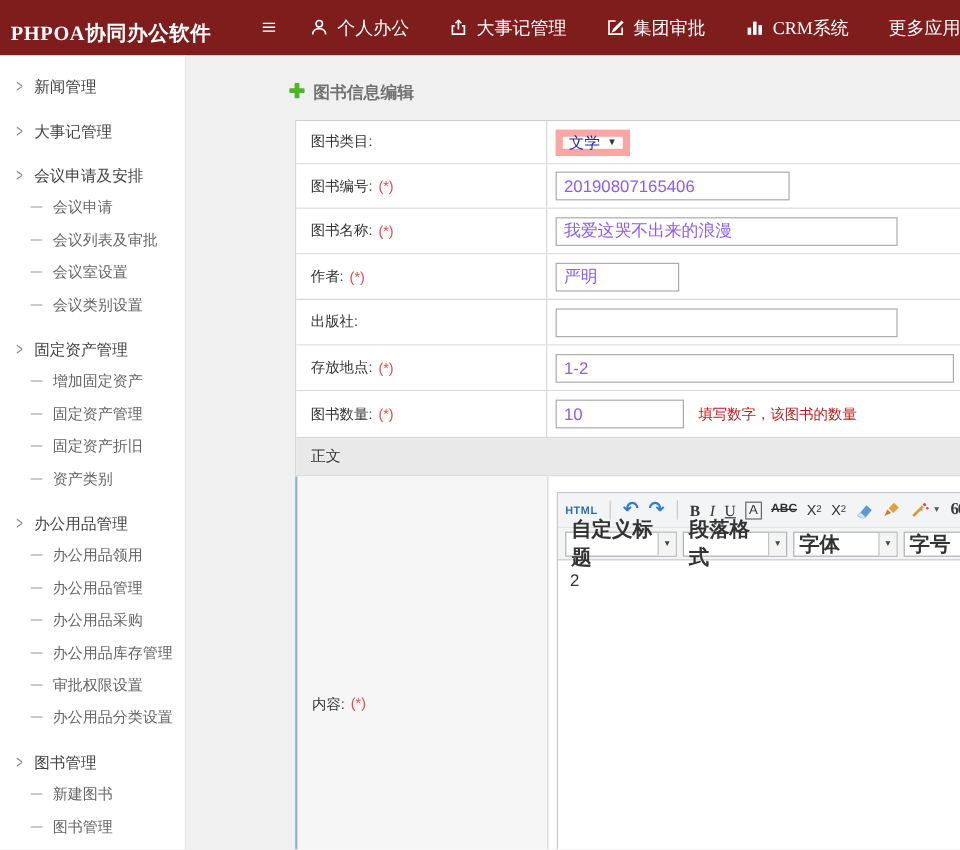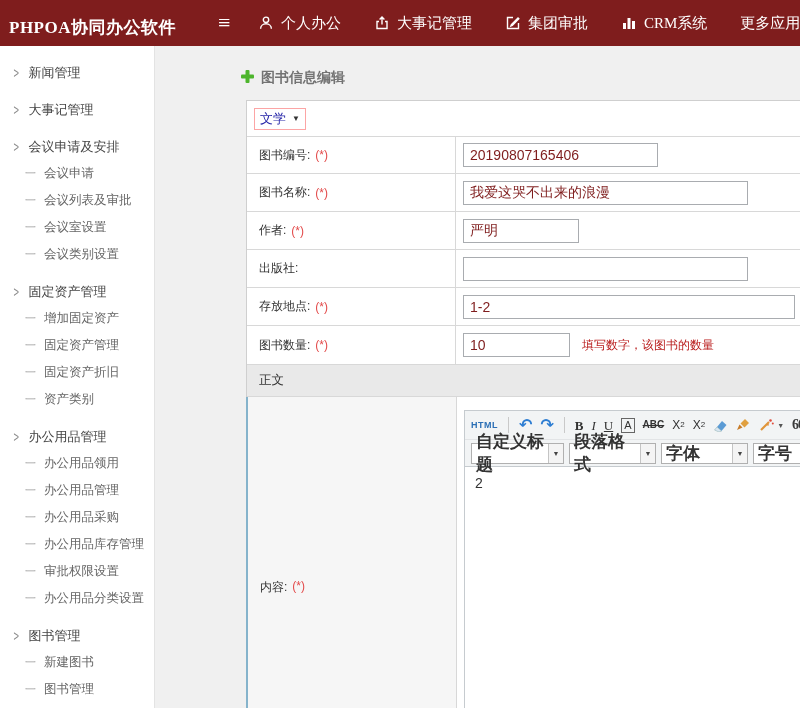--- a/index.html
+++ b/index.html
@@ -31,25 +31,25 @@
 
   .form-table { margin:13px 0 0 91px; width:700px; border:1px solid #cfcfcf; border-bottom:none; background:#fff; }
   .frow { display:flex; border-bottom:1px solid #d8d8d8; background:#fff; }
   .cell-label { width:209px; min-width:209px; border-right:1px solid #d8d8d8; display:flex; align-items:center; padding-left:12px; font-size:12px; color:#333; }
   .cell-input { flex:1; display:flex; align-items:center; padding-left:7px; }
   .req { color:#e34b4b; margin-left:5px; font-size:12px; }
   .r36{height:36px} .r37{height:37px} .r38{height:38px} .r39{height:39px}
 
   .sec-row { height:32px; background:#e9e9e9; display:flex; align-items:center; padding-left:12px; font-size:12.5px; color:#333; border-bottom:1px solid #d8d8d8; }
 
-  input.txt { border:1px solid #a9acb0; height:24px; font-size:14px; color:#7f1d1d; padding:1px 6px; font-family:inherit; background:#fff; }
-  .w-no{width:195px} .w-name{width:285px} .w-author{width:116px} .w-pub{width:285px} .w-loc{width:332px} .w-qty{width:107px}
+  input.txt { border:1px solid #a9acb0; height:24px; font-size:14px; color:#8b5cf6; padding:1px 6px; font-family:inherit; background:#fff; }
+  .w-no{width:195px} .w-name{width:285px} .w-author{width:103px} .w-pub{width:285px} .w-loc{width:332px} .w-qty{width:107px}
   .hint { font-size:12px; color:#b91c1c; margin-left:12px; }
 
-  .select-box { display:inline-flex; align-items:center; border:1px solid #fca5a5; background:#fff; height:22px; padding:0 5px; cursor:pointer; }
+  .select-box { display:inline-flex; align-items:center; border:6px solid #fca5a5; background:#fff; height:22px; padding:0 5px; cursor:pointer; }
   .select-box .sel-txt { font-size:13px; color:#2626a8; margin-right:6px; }
   .select-box .sel-arrow { font-size:8px; color:#333; }
 
   
   .content-row { height:360px; border-left:2px solid #85b3cb; margin-left:-1px; }
   .content-row .cell-label { align-items:flex-start; padding-top:182px; background:#f6f6f6; }
   .content-row .cell-input { align-items:flex-start; padding-top:13px; }
 
   .editor { width:400px; border:1px solid #c6cbcf; background:#f2f4f5; }
   .tb { display:flex; align-items:center; padding:0 6px; }
@@ -231,20 +231,23 @@
         <rect x="4.5" y="0" width="4" height="13" fill="#4db52c" rx="1"></rect>
         <rect x="0" y="4.5" width="13" height="4" fill="#4db52c" rx="1"></rect>
       </svg>
     </span>
     <span class="txt">图书信息编辑</span>
   </div>
 
   <div class="form-table">
 
     <div class="frow r36">
+      <div class="cell-label">
+        <span>图书类目:</span>
+      </div>
       <div class="cell-input">
         <div class="select-box">
           <span class="sel-txt">文学</span>
           <span class="sel-arrow">▼</span>
         </div>
       </div>
     </div>
 
     <div class="frow r37">
       <div class="cell-label">

